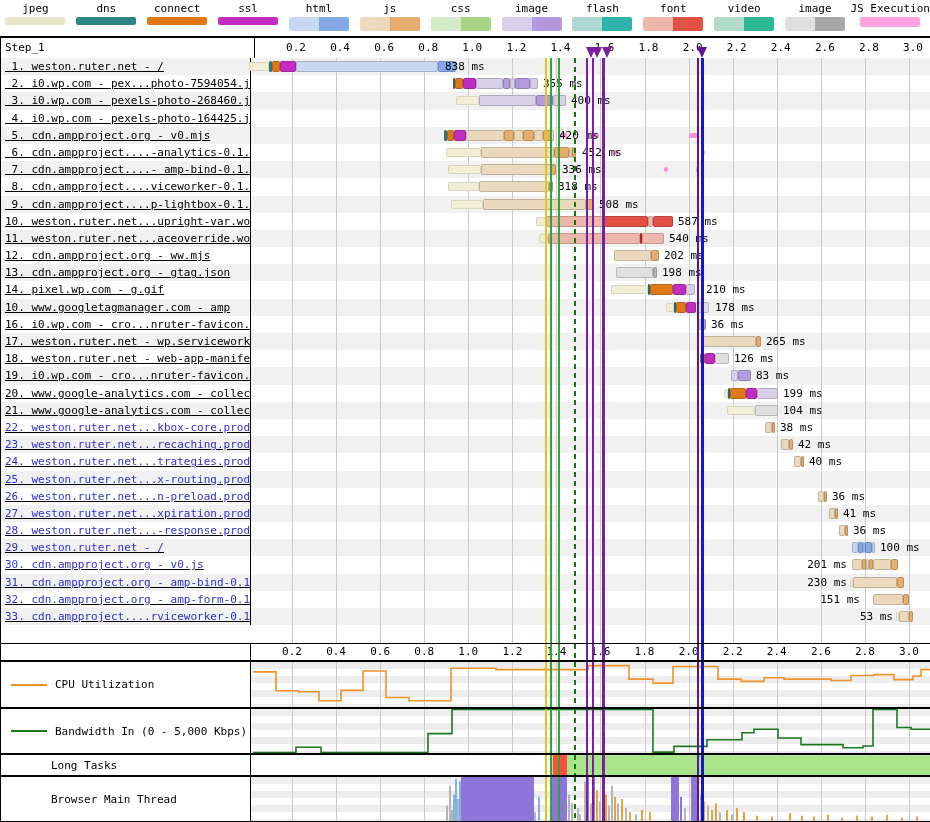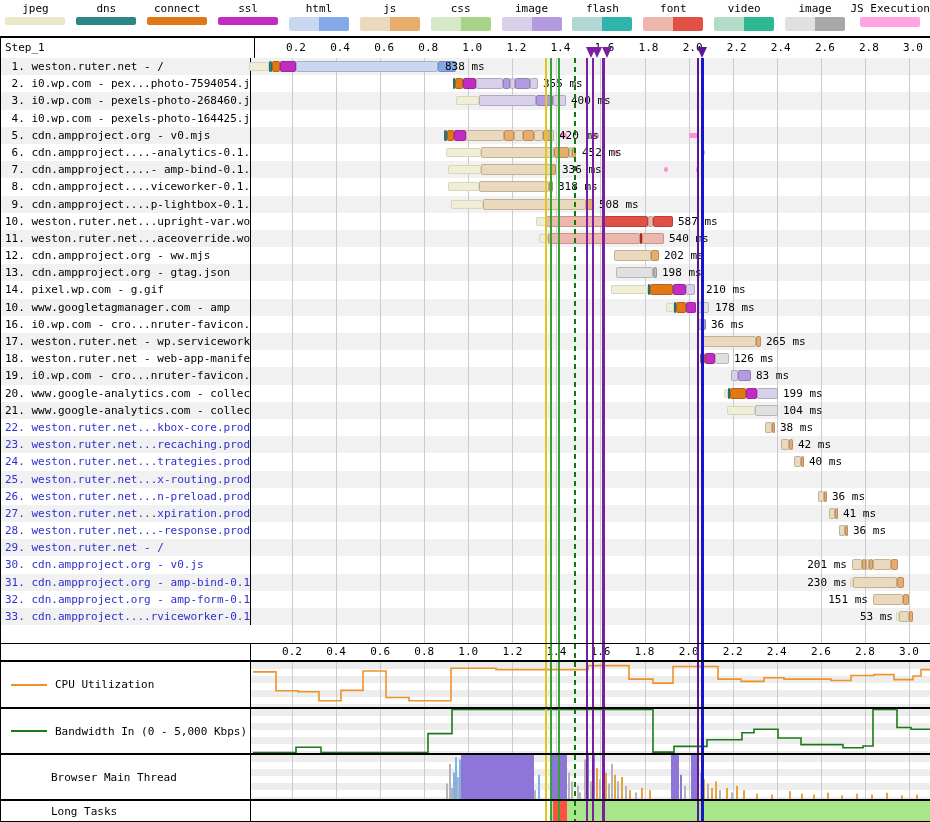--- a/index.html
+++ b/index.html
@@ -9,21 +9,21 @@
   .legend-item{flex:1;display:flex;flex-direction:column;align-items:center;justify-content:flex-start;padding-top:2px;}
   .legend-item .lab{font-size:11px;line-height:13px;white-space:nowrap;}
   .legend-item .sw{width:60px;border-radius:2px;margin-top:2px;background-image:linear-gradient(rgba(255,255,255,.55),rgba(255,255,255,0) 45%,rgba(0,0,0,.08));}
   
   .wtable{border-top:2px solid #000;border-left:1px solid #000;}
   .thead{height:20px;display:flex;position:relative;}
   .thead .stepcell{width:249px;border-right:1px solid #000;padding-left:4px;line-height:20px;}
   .thead .axarea{position:relative;flex:1;}
   .axlab{position:absolute;top:3px;transform:translateX(-50%);font-size:11px;}
   .tri{position:absolute;bottom:0;width:0;height:0;border-left:5px solid transparent;border-right:5px solid transparent;}
-  .tbody{position:relative;height:585px;}
+  .tbody{position:relative;height:585px;text-decoration:underline;}
   .wf-row{height:17.2px;display:flex;}
   .wf-row.alt{background:#f1f1f1;}
   .wf-label{width:249px;border-right:1px solid #000;white-space:pre;overflow:hidden;line-height:17.2px;padding-left:4px;box-sizing:border-box;width:250px;}
   .wf-label.blue{color:#2f2fd0;}
   .wf-lane{position:relative;flex:1;}
   .gridline{position:absolute;top:0;bottom:0;width:1px;background:#cbcbcb;z-index:1;}
   .seg{position:absolute;top:3px;height:11px;border-radius:2px;border:1px solid rgba(0,0,0,.18);box-sizing:border-box;z-index:2;background-image:linear-gradient(rgba(255,255,255,.55),rgba(255,255,255,0) 45%,rgba(0,0,0,.05));}
   .seg.wait{top:4px;height:9px;border-color:rgba(0,0,0,.1);}
   .seg.exec{top:6px;height:5px;border:none;z-index:2;}
   .ms{position:absolute;top:0;line-height:17.2px;white-space:nowrap;z-index:4;}
@@ -386,20 +386,28 @@
         <div class="wf-row">
           <div class="wf-label blue">28. weston.ruter.net...-response.prod.js</div>
           <div class="wf-lane">
             <div class="seg" style="left: 588px; width: 6px; background: rgb(234, 217, 189);"></div>
             <div class="seg" style="left: 594px; width: 3px; background: rgb(230, 173, 109);"></div>
             <span class="ms" style="left: 602px;">36 ms</span>
           </div>
         </div>
         <div class="wf-row alt">
           <div class="wf-label blue">29. weston.ruter.net - /</div>
+          <div class="wf-lane">
+            <div class="seg" style="left: 601px; width: 6px; background: rgb(201, 215, 240);"></div>
+            <div class="seg" style="left: 607px; width: 5px; background: rgb(133, 168, 232);"></div>
+            <div class="seg" style="left: 612px; width: 2px; background: rgb(201, 215, 240);"></div>
+            <div class="seg" style="left: 614px; width: 7px; background: rgb(133, 168, 232);"></div>
+            <div class="seg" style="left: 621px; width: 3px; background: rgb(201, 215, 240);"></div>
+            <span class="ms" style="left: 629px;">100 ms</span>
+          </div>
         </div>
         <div class="wf-row">
           <div class="wf-label blue">30. cdn.ampproject.org - v0.js</div>
           <div class="wf-lane">
             <div class="seg" style="left: 601px; width: 10px; background: rgb(234, 217, 189);"></div>
             <div class="seg" style="left: 611px; width: 4px; background: rgb(230, 173, 109);"></div>
             <div class="seg" style="left: 615px; width: 3px; background: rgb(234, 217, 189);"></div>
             <div class="seg" style="left: 618px; width: 4px; background: rgb(230, 173, 109);"></div>
             <div class="seg" style="left: 622px; width: 18px; background: rgb(234, 217, 189);"></div>
             <div class="seg" style="left: 640px; width: 7px; background: rgb(230, 173, 109);"></div>
@@ -413,21 +421,21 @@
             <div class="seg" style="left: 602px; width: 44px; background: rgb(234, 217, 189);"></div>
             <div class="seg" style="left: 646px; width: 7px; background: rgb(230, 173, 109);"></div>
             <span class="ms" style="right: 83px;">230 ms</span>
           </div>
         </div>
         <div class="wf-row">
           <div class="wf-label blue">32. cdn.ampproject.org - amp-form-0.1.js</div>
           <div class="wf-lane">
             <div class="seg" style="left: 622px; width: 30px; background: rgb(234, 217, 189);"></div>
             <div class="seg" style="left: 652px; width: 6px; background: rgb(230, 173, 109);"></div>
-            <span class="ms" style="right: 62px; margin-left: 13px;">151 ms</span>
+            <span class="ms" style="right: 70px; margin-left: 13px;">151 ms</span>
           </div>
         </div>
         <div class="wf-row alt">
           <div class="wf-label blue">33. cdn.ampproject....rviceworker-0.1.js</div>
           <div class="wf-lane">
             <div class="seg wait" style="left: 645px; width: 3px; background: rgb(240, 239, 214);"></div>
             <div class="seg" style="left: 648px; width: 10px; background: rgb(234, 217, 189);"></div>
             <div class="seg" style="left: 658px; width: 4px; background: rgb(230, 173, 109);"></div>
             <span class="ms" style="right: 37px;">53 ms</span>
           </div>
@@ -543,20 +551,39 @@
         <div class="gridline" style="left: 393.56px;"></div>
         <div class="gridline" style="left: 437.63px;"></div>
         <div class="gridline" style="left: 481.7px;"></div>
         <div class="gridline" style="left: 525.77px;"></div>
         <div class="gridline" style="left: 569.84px;"></div>
         <div class="gridline" style="left: 613.91px;"></div>
         <div class="gridline" style="left: 657.98px;"></div>
         <svg width="680" height="44">
           <path d="M 2 43.6 H 45 V 38.3 H 70 V 43.6 H 177 V 24.6 H 201 V 0.4 H 402 V 43.1 H 423 V 37.4 H 456 V 30.8 H 491 V 23.8 H 503 V 20.2 H 527 V 29.0 H 550 V 35.6 H 592 V 38.7 H 612 V 37.0 H 622 V 0.4 H 646 V 18.5 H 660 V 20.2 H 680 V 20.2 H 680" fill="none" stroke="#1a7a1a" stroke-width="1.6"></path>
         </svg>
+        <div class="marker" style="left: 294px; width: 2px; background: rgb(227, 197, 32);"></div>
+        <div class="marker" style="left: 299px; width: 2px; background: rgb(53, 163, 53);"></div>
+        <div class="marker" style="left: 307px; width: 2px; background: rgb(53, 163, 53);"></div>
+        <div class="marker" style="left: 323px; width: 2px; background: repeating-linear-gradient(rgb(10, 122, 10) 0px, rgb(10, 122, 10) 5px, transparent 5px, transparent 9px);"></div>
+        <div class="marker" style="left: 335px; width: 2px; background: rgb(123, 31, 162);"></div>
+        <div class="marker" style="left: 341px; width: 2px; background: rgb(123, 31, 162);"></div>
+        <div class="marker" style="left: 350.5px; width: 3px; background: rgb(123, 31, 162);"></div>
+        <div class="marker" style="left: 446px; width: 2px; background: rgb(94, 20, 150);"></div>
+        <div class="marker" style="left: 449.5px; width: 3px; background: rgb(21, 21, 204);"></div>
+      </div>
+  </div>
+
+  <div class="bsec" id="sec-lt" style="height:20px">
+    <div class="panel noline">
+      <span class="ptxt">Long Tasks</span>
+    </div>
+    <div class="bchart">
+        <div class="band" style="left: 299px; width: 381px; background: rgb(169, 229, 138);"></div>
+        <div class="band" style="left: 302px; width: 14px; background: rgb(255, 80, 66); z-index: 3;"></div>
         <div class="marker" style="left: 294px; width: 2px; background: rgb(227, 197, 32);"></div>
         <div class="marker" style="left: 299px; width: 2px; background: rgb(53, 163, 53);"></div>
         <div class="marker" style="left: 307px; width: 2px; background: rgb(53, 163, 53);"></div>
         <div class="marker" style="left: 323px; width: 2px; background: repeating-linear-gradient(rgb(10, 122, 10) 0px, rgb(10, 122, 10) 5px, transparent 5px, transparent 9px);"></div>
         <div class="marker" style="left: 335px; width: 2px; background: rgb(123, 31, 162);"></div>
         <div class="marker" style="left: 341px; width: 2px; background: rgb(123, 31, 162);"></div>
         <div class="marker" style="left: 350.5px; width: 3px; background: rgb(123, 31, 162);"></div>
         <div class="marker" style="left: 446px; width: 2px; background: rgb(94, 20, 150);"></div>
         <div class="marker" style="left: 449.5px; width: 3px; background: rgb(21, 21, 204);"></div>
       </div>
@@ -648,33 +675,14 @@
         <div class="marker" style="left: 307px; width: 2px; background: rgb(53, 163, 53);"></div>
         <div class="marker" style="left: 323px; width: 2px; background: repeating-linear-gradient(rgb(10, 122, 10) 0px, rgb(10, 122, 10) 5px, transparent 5px, transparent 9px);"></div>
         <div class="marker" style="left: 335px; width: 2px; background: rgb(123, 31, 162);"></div>
         <div class="marker" style="left: 341px; width: 2px; background: rgb(123, 31, 162);"></div>
         <div class="marker" style="left: 350.5px; width: 3px; background: rgb(123, 31, 162);"></div>
         <div class="marker" style="left: 446px; width: 2px; background: rgb(94, 20, 150);"></div>
         <div class="marker" style="left: 449.5px; width: 3px; background: rgb(21, 21, 204);"></div>
       </div>
   </div>
 
-  <div class="bsec" id="sec-lt" style="height:20px">
-    <div class="panel noline">
-      <span class="ptxt">Long Tasks</span>
-    </div>
-    <div class="bchart">
-        <div class="band" style="left: 299px; width: 381px; background: rgb(169, 229, 138);"></div>
-        <div class="band" style="left: 302px; width: 14px; background: rgb(255, 80, 66); z-index: 3;"></div>
-        <div class="marker" style="left: 294px; width: 2px; background: rgb(227, 197, 32);"></div>
-        <div class="marker" style="left: 299px; width: 2px; background: rgb(53, 163, 53);"></div>
-        <div class="marker" style="left: 307px; width: 2px; background: rgb(53, 163, 53);"></div>
-        <div class="marker" style="left: 323px; width: 2px; background: repeating-linear-gradient(rgb(10, 122, 10) 0px, rgb(10, 122, 10) 5px, transparent 5px, transparent 9px);"></div>
-        <div class="marker" style="left: 335px; width: 2px; background: rgb(123, 31, 162);"></div>
-        <div class="marker" style="left: 341px; width: 2px; background: rgb(123, 31, 162);"></div>
-        <div class="marker" style="left: 350.5px; width: 3px; background: rgb(123, 31, 162);"></div>
-        <div class="marker" style="left: 446px; width: 2px; background: rgb(94, 20, 150);"></div>
-        <div class="marker" style="left: 449.5px; width: 3px; background: rgb(21, 21, 204);"></div>
-      </div>
-  </div>
-
   <div class="bottom-border"></div>
 </div>
 
 </body></html>

